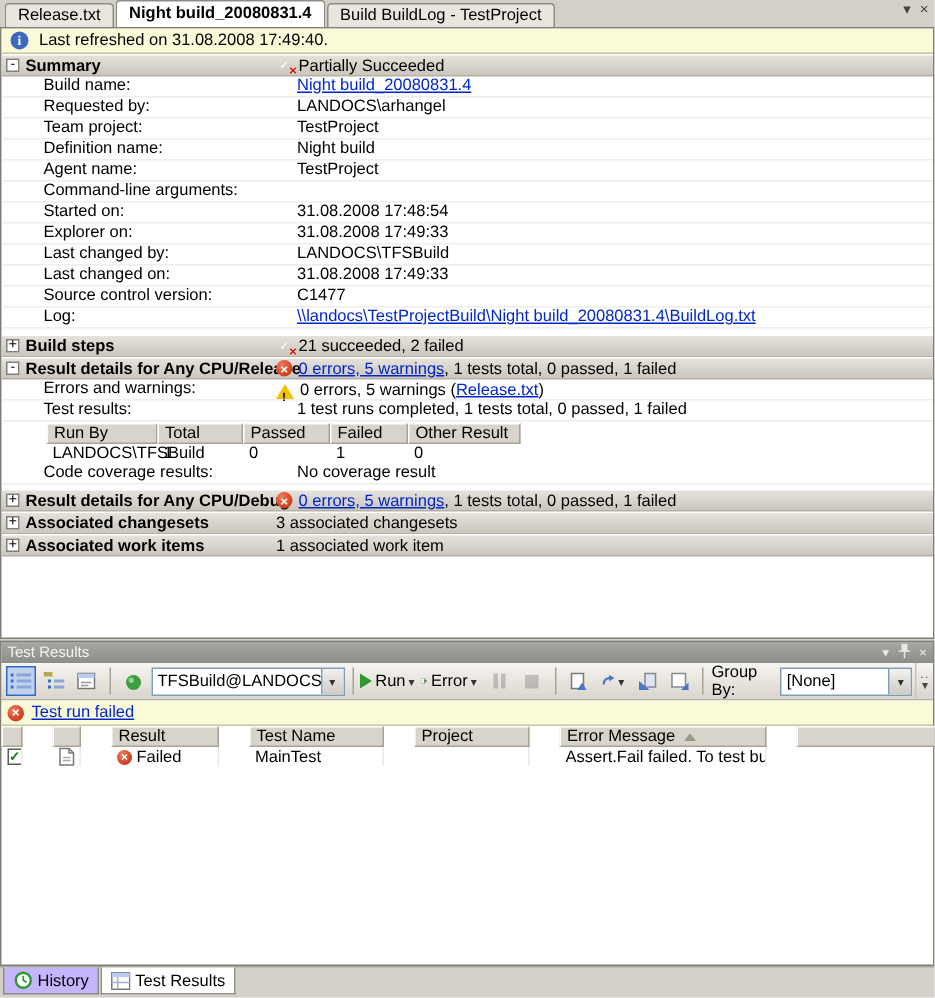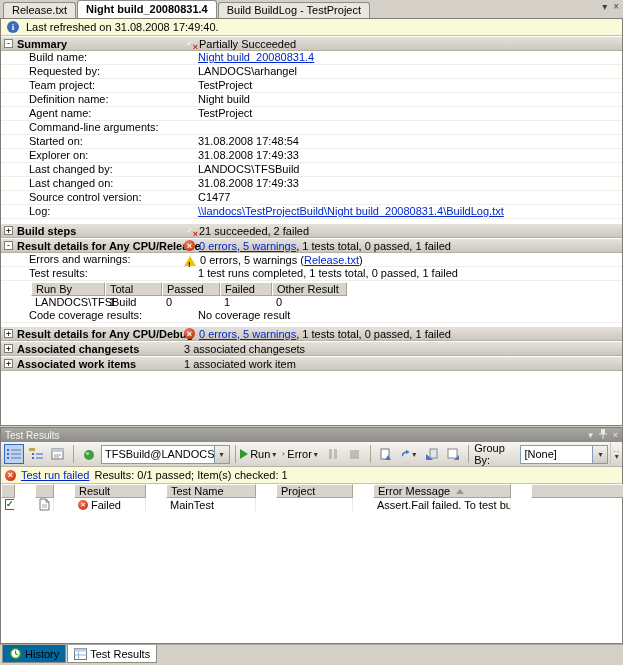--- a/index.html
+++ b/index.html
@@ -114,21 +114,21 @@
     border-right:1px solid #a8a494; border-bottom:1px solid #a8a494;
     white-space:nowrap; overflow:hidden; display:flex; align-items:center; gap:6px;
   }
   .grid .gd { height:13px; line-height:12px; padding-left:4px; white-space:nowrap; overflow:hidden; border-right:1px solid #eceae4; display:flex; align-items:center; gap:3px; }
   .g0{width:14px;} .g1{width:19px;} .g2{width:72px;} .g3{width:90px;} .g4{width:77px;} .g5{width:138px;} .gf{flex:1;}
   .cb { width:11px; height:11px; border:1px solid #5a5a5a; background:#fff; font-size:9px; line-height:9px; text-align:center; color:#1a7a1a; font-weight:bold; }
   .grid .ico.err { width:10px; height:10px; font-size:8px; }
 
   
   .btabs { position:absolute; left:0; bottom:0; width:623px; height:21px; background:#d4d0c8; display:flex; align-items:flex-start; padding-left:2px; border-top:1px solid #aaa69c; }
-  .btab { height:18px; display:inline-flex; align-items:center; gap:3px; padding:0 6px; background:#0369a1; border:1px solid #8d8d85; border-top:none; margin-right:1px; white-space:nowrap; }
+  .btab { height:18px; display:inline-flex; align-items:center; gap:3px; padding:0 6px; background:#c4b5fd; border:1px solid #8d8d85; border-top:none; margin-right:1px; white-space:nowrap; }
   .btab.active { background:#fff; }
 </style>
 </head>
 <body>
 
 <div class="tabstrip">
   <div class="tab">Release.txt</div>
   <div class="tab active">Night build_20080831.4</div>
   <div class="tab">Build BuildLog - TestProject</div>
   <div class="winbtns">
@@ -406,21 +406,20 @@
     </span>
     <span class="overflow-btn">
       <span style="letter-spacing:1px; line-height:4px">..</span>
       <span>▾</span>
     </span>
   </div>
 
   <div class="pstatus">
     <span class="ico err">×</span>
     <a>Test run failed</a>
-    <span>Results: 0/1 passed;  Item(s) checked: 1</span>
   </div>
 
   <div class="grid">
     <div class="ghrow">
       <div class="gh g0"></div>
       <div class="gh g1"></div>
       <div class="gh g2">Result</div>
       <div class="gh g3">Test Name</div>
       <div class="gh g4">Project</div>
       <div class="gh g5">

